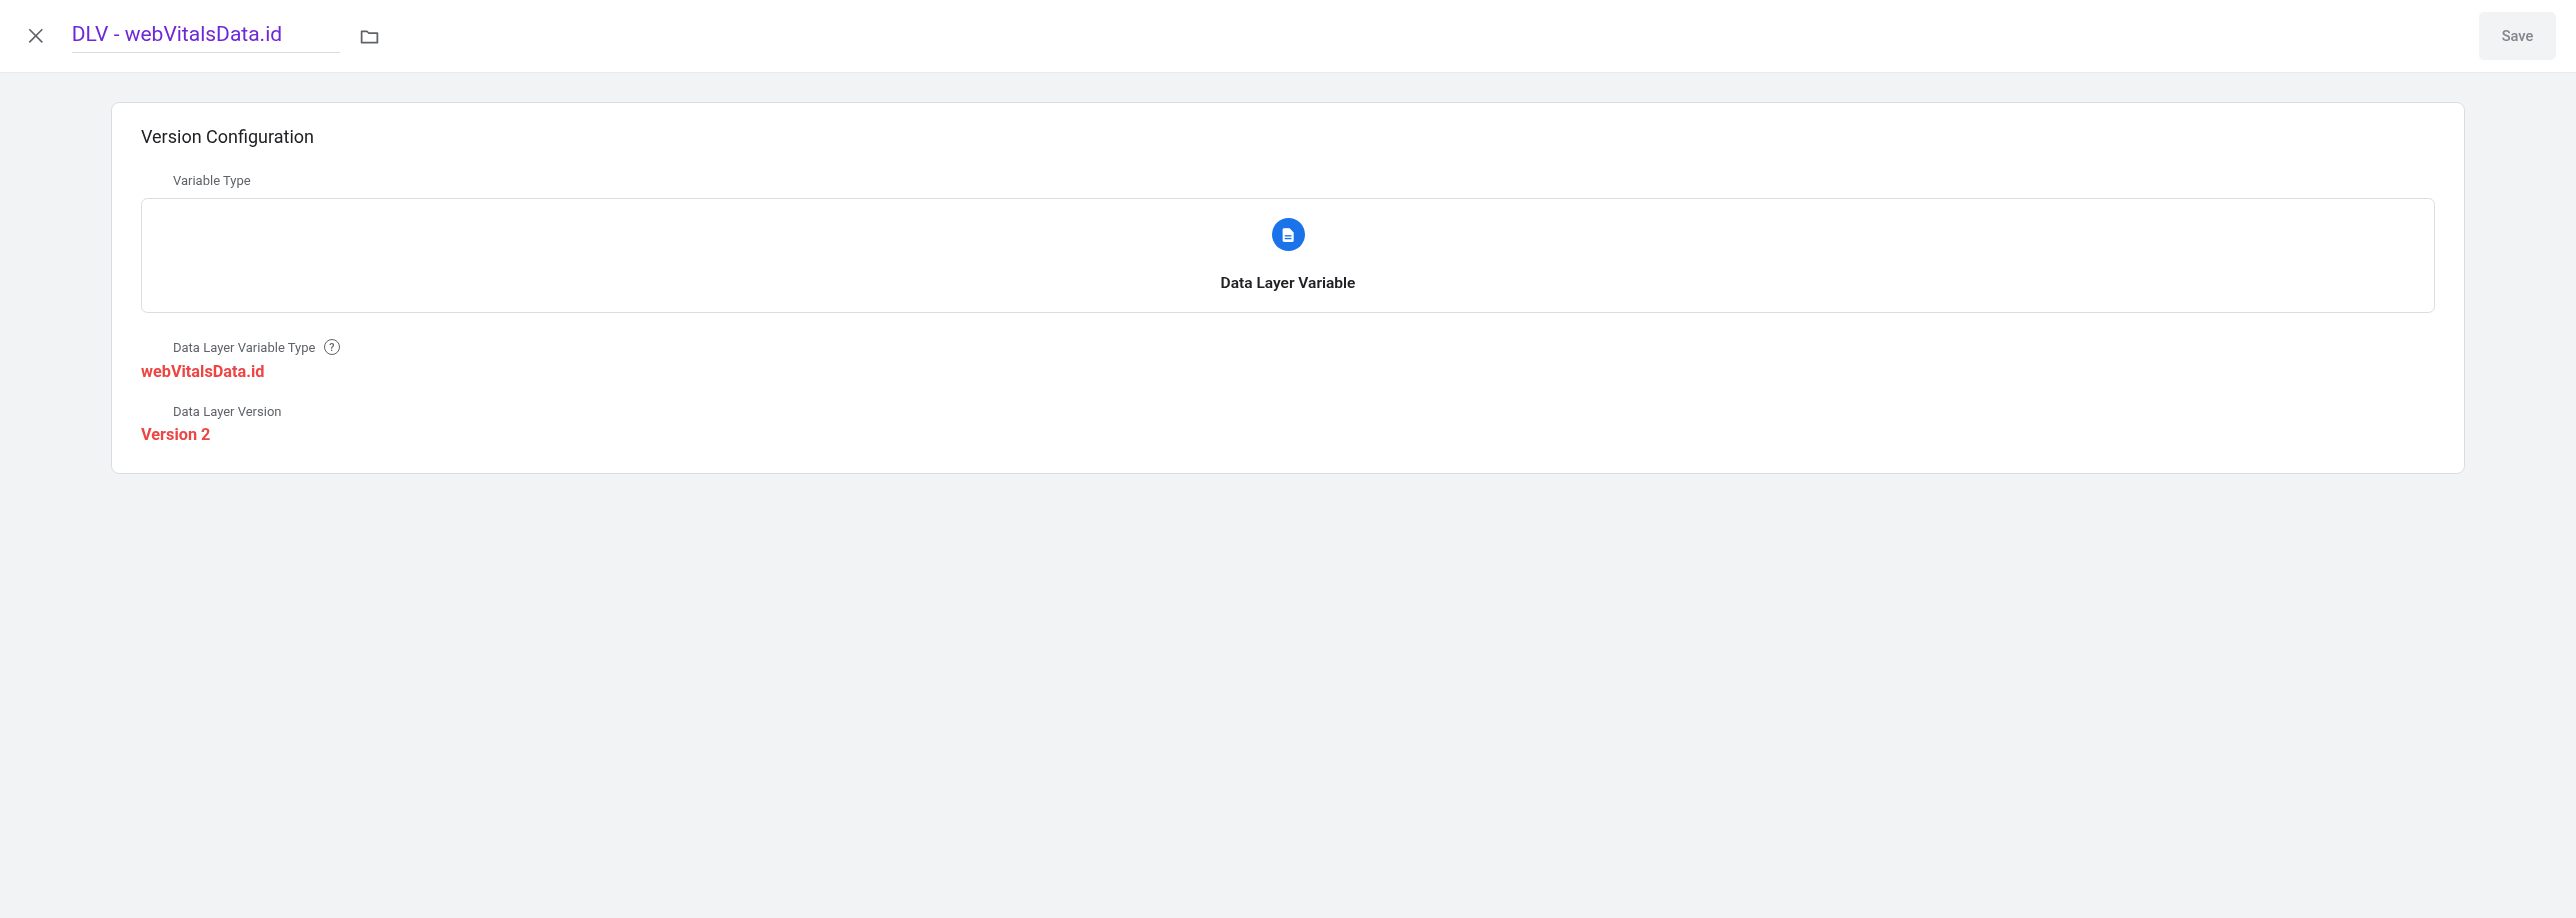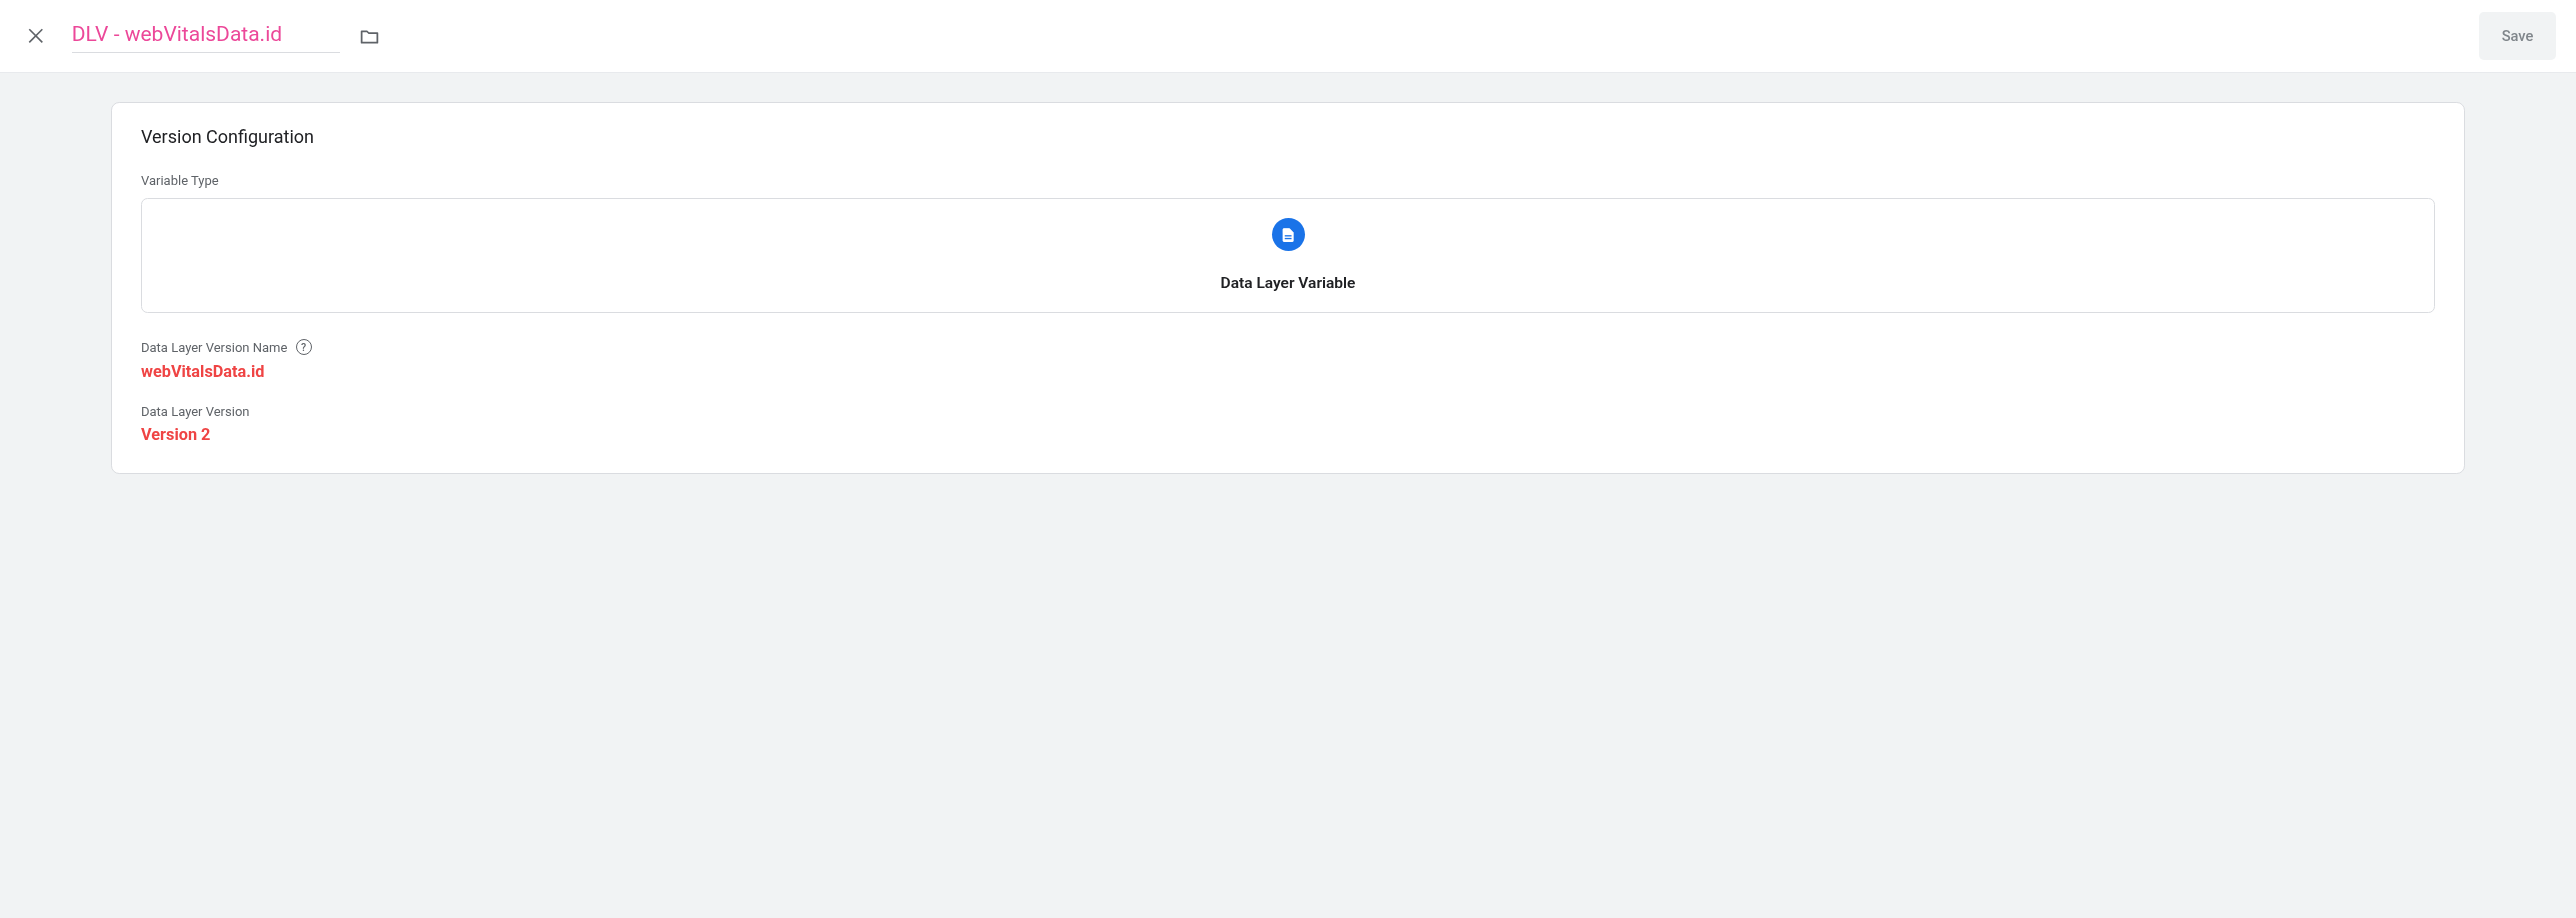--- a/index.html
+++ b/index.html
@@ -32,21 +32,21 @@
     }
     .close-btn svg {
       width: 19.6px;
       height: 19.6px;
       stroke: #5f6368;
       stroke-width: 2;
     }
     .title-input {
       font-size: 21px;
       font-weight: 400;
-      color: #ec4899;
+      color: #6d28d9;
       border: none;
       border-bottom: 0.8px solid #dadce0;
       padding: 3.3px 0 6.5px 0;
       outline: none;
       background: transparent;
       min-width: 245px;
       font-family: inherit;
     }
     .folder-btn {
       background: none;
@@ -97,20 +97,21 @@
       color: #202124;
       margin-bottom: 26px;
     }
     .field-label {
       font-size: 13px;
       color: #5f6368;
       margin-bottom: 6.5px;
       display: flex;
       align-items: center;
       gap: 8.2px;
+      margin-left: 32px;
     }
     .type-selector {
       border: 0.8px solid #dadce0;
       border-radius: 6.5px;
       padding: 19.6px 23px;
       display: flex;
       align-items: center;
       gap: 23px;
       cursor: pointer;
       margin-bottom: 26px;
@@ -190,21 +191,21 @@
           <path d="M6 2 H14 L20 8 V20 C20 21.1 19.1 22 18 22 H6 C4.9 22 4 21.1 4 20 V4 C4 2.9 4.9 2 6 2 Z" fill="#fff"></path>
           <rect x="7" y="12" width="10" height="2" fill="#1a73e8"></rect>
           <rect x="7" y="16" width="10" height="2" fill="#1a73e8"></rect>
         </svg>
       </div>
       <div class="type-name">Data Layer Variable</div>
     </div>
 
     <div class="field-group">
       <div class="field-label">
-        <span>Data Layer Version Name</span>
+        <span>Data Layer Variable Type</span>
         <span class="help-icon">?</span>
       </div>
       <div class="field-value">webVitalsData.id</div>
     </div>
 
     <div class="field-group" style="margin-bottom:0;">
       <div class="field-label">Data Layer Version</div>
       <div class="field-value">Version 2</div>
     </div>
   </div>

